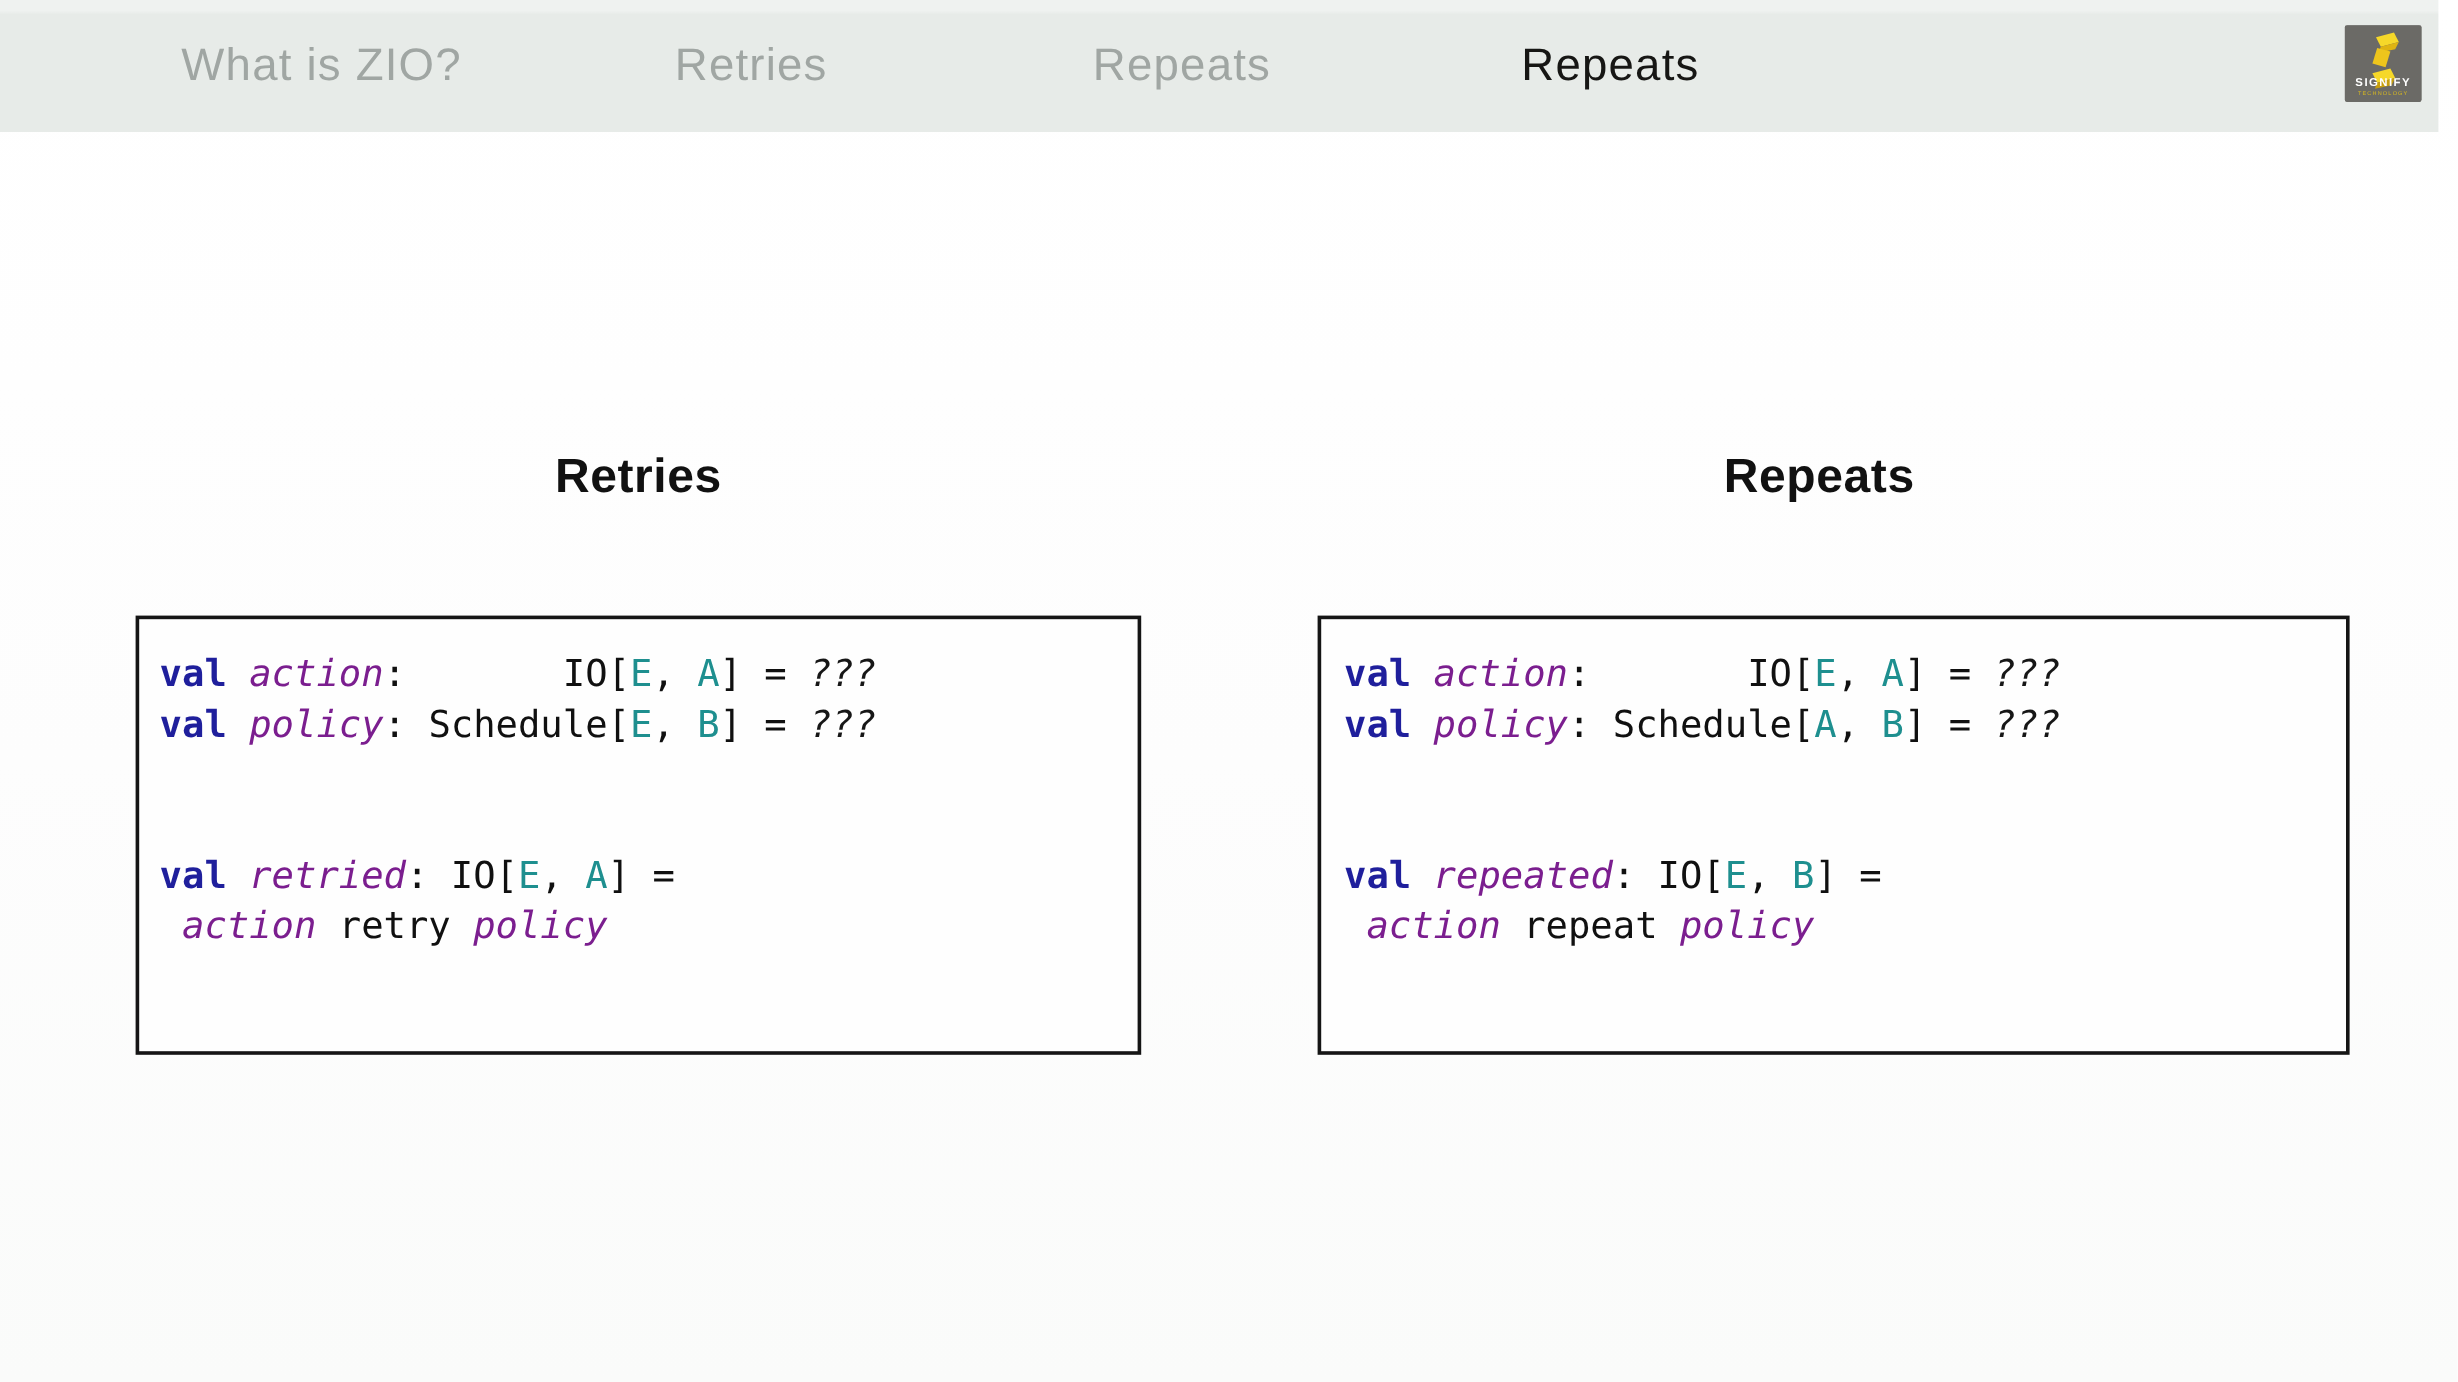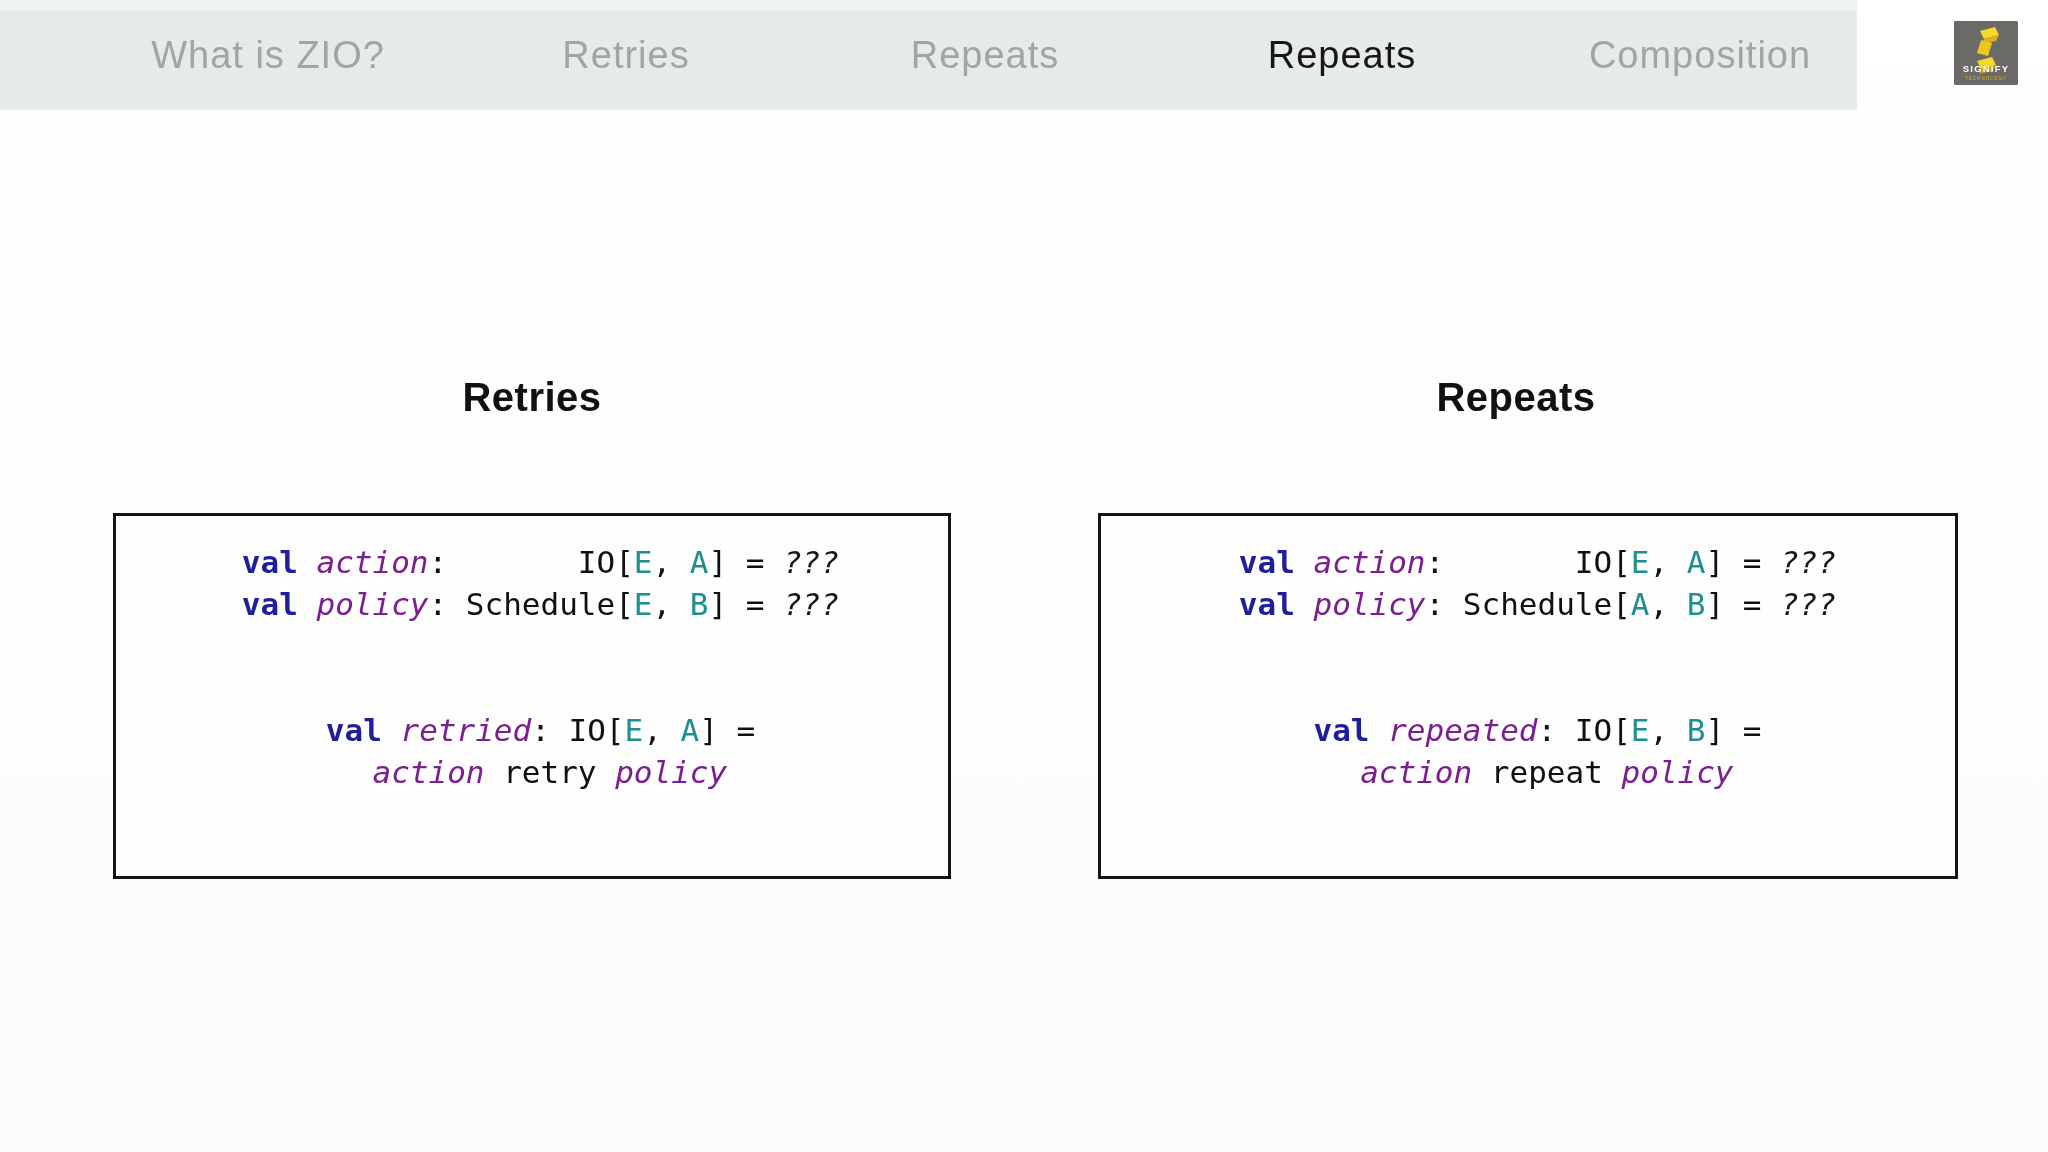--- a/index.html
+++ b/index.html
@@ -5,21 +5,21 @@
   * { margin:0; padding:0; box-sizing:border-box; }
   html,body { width:2048px; height:1152px; overflow:hidden; }
   body {
     font-family:"Liberation Sans", sans-serif;
     background:linear-gradient(180deg,#ffffff 0%,#fdfdfd 55%,#fafbfa 100%);
     position:relative;
   }
 
   
   .navbar {
-    position:absolute; left:0; top:0; width:1857px; height:110px;
+    position:absolute; left:0; top:0; width:2032px; height:110px;
     background:linear-gradient(180deg,#eff2f0 0%,#eff2f0 8%,#e7ebe8 11%,#e7ebe8 100%);
   }
   .nav-item {
     position:absolute; top:50%; transform:translate(-50%,-50%);
     font-size:38px; letter-spacing:1px; color:#a0a6a3;
     white-space:nowrap; cursor:pointer;
   }
   .nav-item.active { color:#161614; }
   .nav-item:nth-of-type(1){ left:268px; }
   .nav-item:nth-of-type(2){ left:626px; }
@@ -39,21 +39,21 @@
     transform:translateX(-50%);
     font-size:40px; font-weight:700; color:#111; letter-spacing:0.5px;
     white-space:nowrap;
   }
   .title-left  { left:532px; }
   .title-right { left:1516px; }
 
   
   .code-box {
     position:absolute; top:513px; height:366px;
-    border:3px solid #151515; background:#fefefe;text-align:center;
+    border:3px solid #151515; background:#fefefe;
   }
   .box-left  { left:113px;  width:838px; }
   .box-right { left:1098px; width:860px; }
 
   .code {
     padding:25px 0 0 17px;
     font-family:"DejaVu Sans Mono", monospace;
     font-size:31px; line-height:42px; color:#101010;
   }
   .box-right .code { padding-left:19px; }
@@ -66,21 +66,20 @@
   .tok-hole { color:#161616; font-style:italic; }
 </style>
 </head>
 <body>
 
 <header class="navbar">
   <span class="nav-item">What is ZIO?</span>
   <span class="nav-item">Retries</span>
   <span class="nav-item">Repeats</span>
   <span class="nav-item active">Repeats</span>
-  <span class="nav-item">Composition</span>
 
   <div class="logo">
     <svg viewBox="0 0 64 64">
       <rect x="0" y="0" width="64" height="64" fill="#6b6a66"></rect>
       <polygon points="26,10 41,6 45,14 30,18" fill="#f6d829"></polygon>
       <polygon points="30,18 45,14 42,20 28,23" fill="#dfb412"></polygon>
       <polygon points="27,19 38,22 34,35 23,32" fill="#eec51c"></polygon>
       <polygon points="23,40 38,36 42,44 27,48" fill="#f6d829"></polygon>
       <polygon points="27,48 42,44 39,50 25,53" fill="#c79e0d"></polygon>
       <text x="32" y="50.5" text-anchor="middle" font-family="Liberation Sans, sans-serif" font-size="9.5" font-weight="bold" fill="#ffffff" letter-spacing="1.2">SIGNIFY</text>

